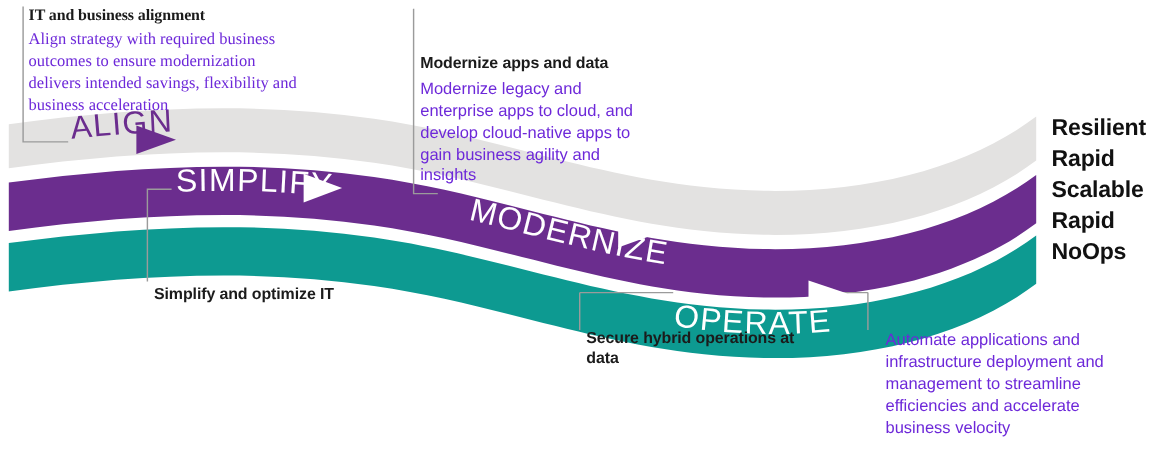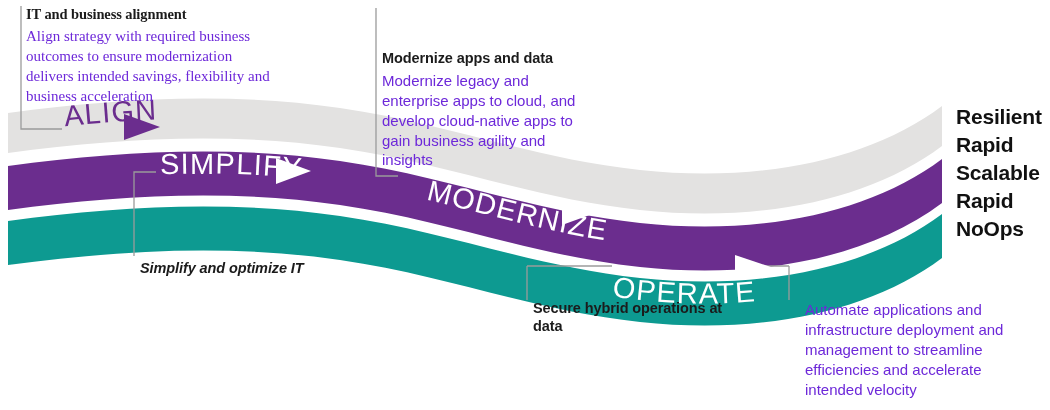--- a/index.html
+++ b/index.html
@@ -24,21 +24,21 @@
   }
   .callout .c-body{
     font-size:15px;
     color:#6d28d9;
     line-height:1.33;
     margin:0;
   }
 
   #co-align{left:26px;top:6px;width:245px;font-family:Liberation Serif, serif;}
   #co-modernize{left:382px;top:6px;width:210px;margin-top:44px;}
-  #co-simplify{left:140px;top:260px;width:205px;font-style:italic;}
+  #co-simplify{left:140px;top:260px;width:205px;}
   #co-secure{left:533px;top:300px;width:215px;}
   #co-noops{left:805px;top:300px;width:205px;}
 
   #outcomes{
     position:absolute;left:956px;top:103px;
     display:flex;flex-direction:column;
   }
   #outcomes .outcome{
     font-weight:bold;
     font-size:21px;
@@ -137,21 +137,21 @@
 
   <div class="callout" id="co-simplify">
     <p class="c-title">Simplify and optimize IT</p>
   </div>
 
   <div class="callout" id="co-secure">
     <p class="c-title">Secure hybrid operations at data</p>
   </div>
 
   <div class="callout" id="co-noops">
-    <p class="c-body">Automate applications and infrastructure deployment and management to streamline efficiencies and accelerate intended velocity</p>
+    <p class="c-body">Automate applications and infrastructure deployment and management to streamline efficiencies and accelerate business velocity</p>
   </div>
 
   <div id="outcomes">
     <span class="outcome">Resilient</span>
     <span class="outcome">Rapid</span>
     <span class="outcome">Scalable</span>
     <span class="outcome">Rapid</span>
     <span class="outcome">NoOps</span>
   </div>
 

